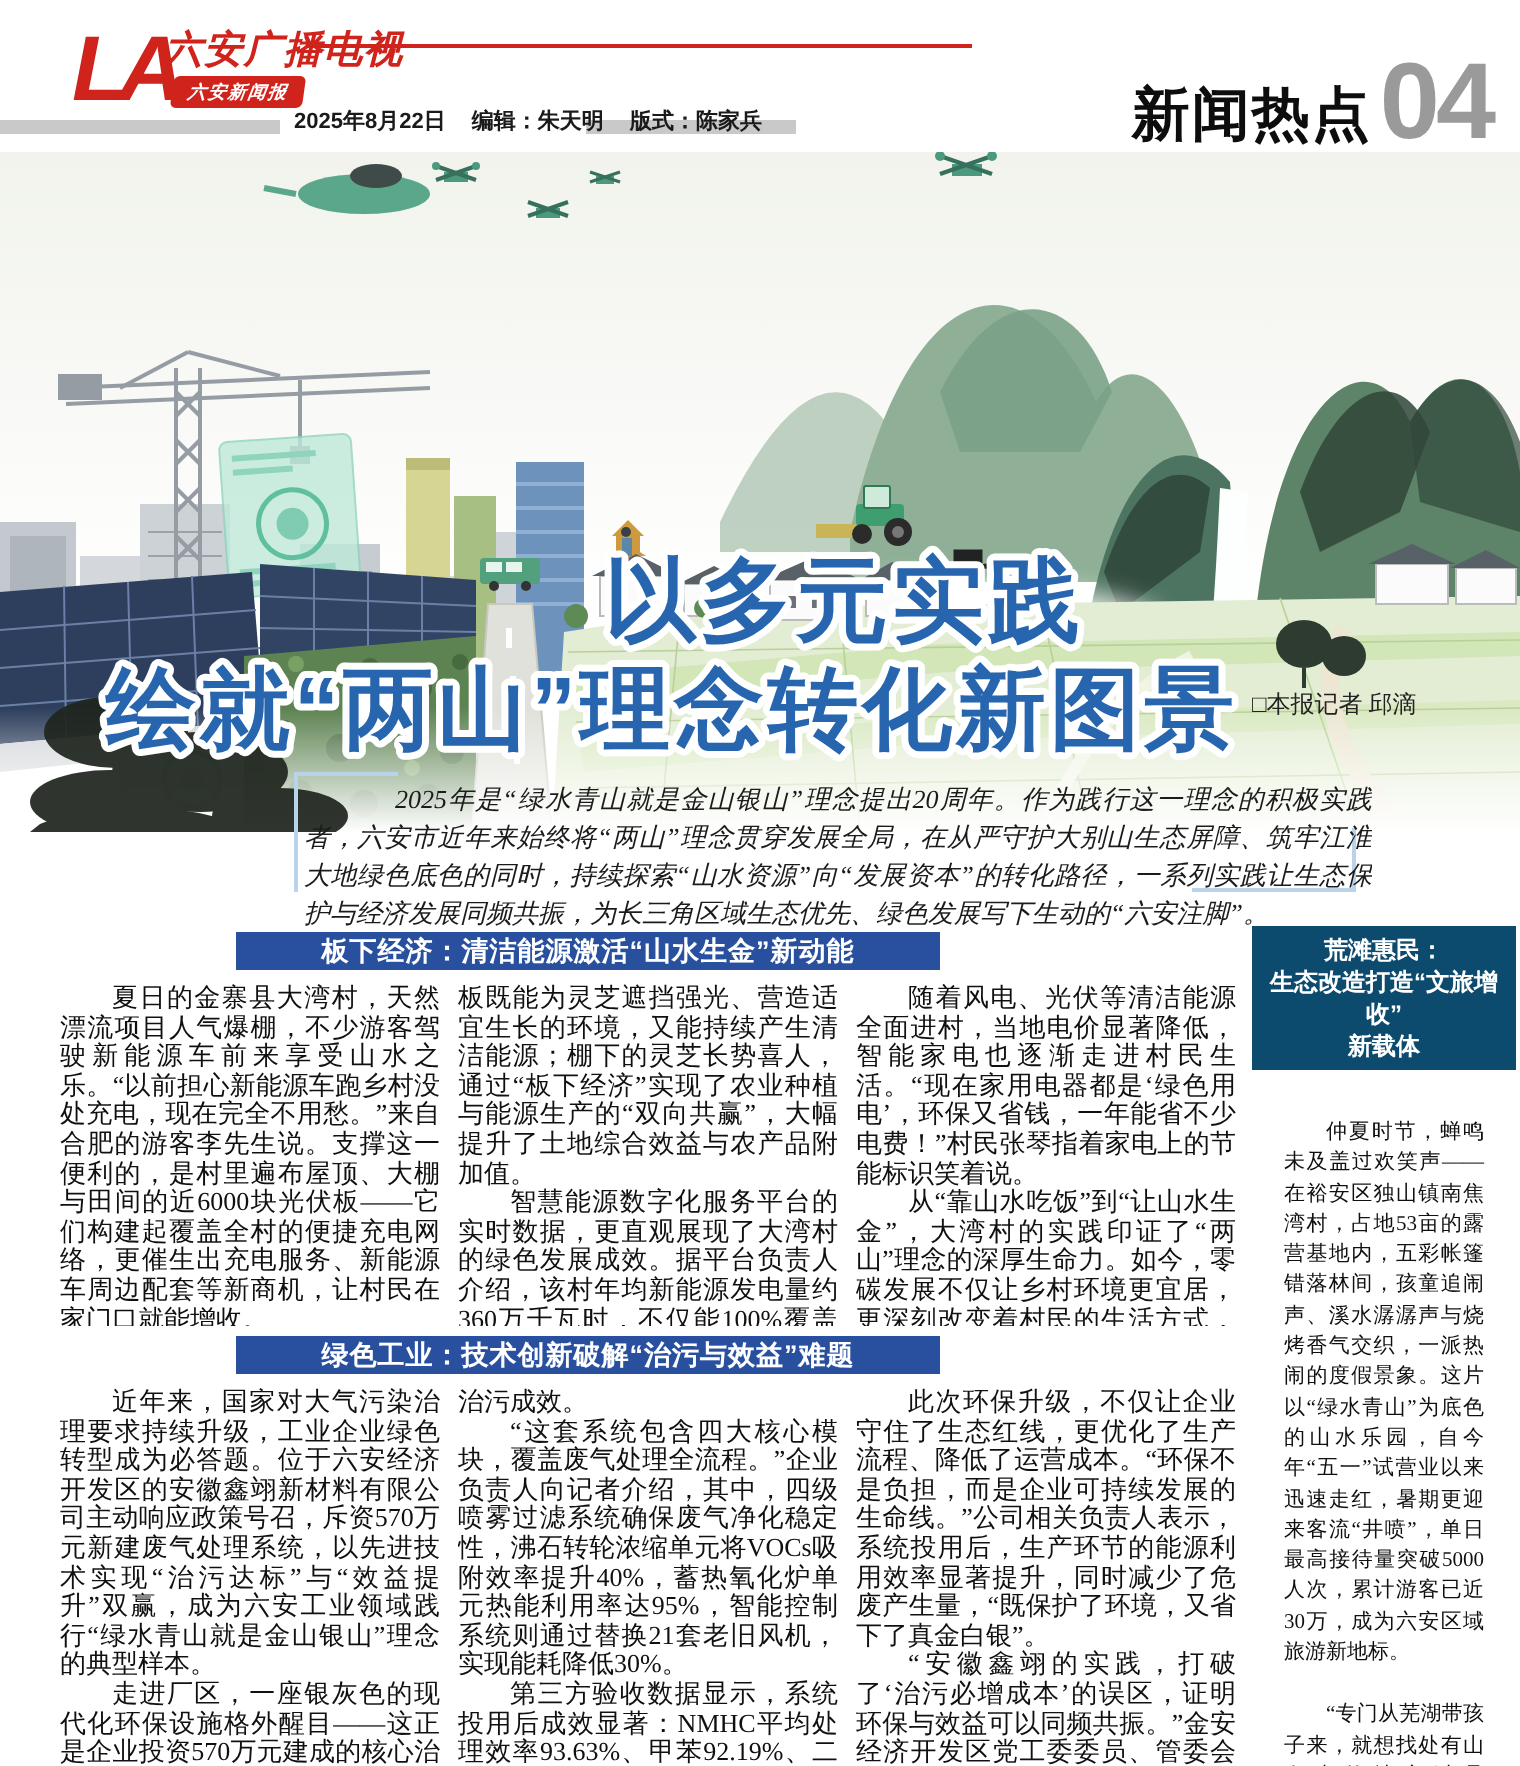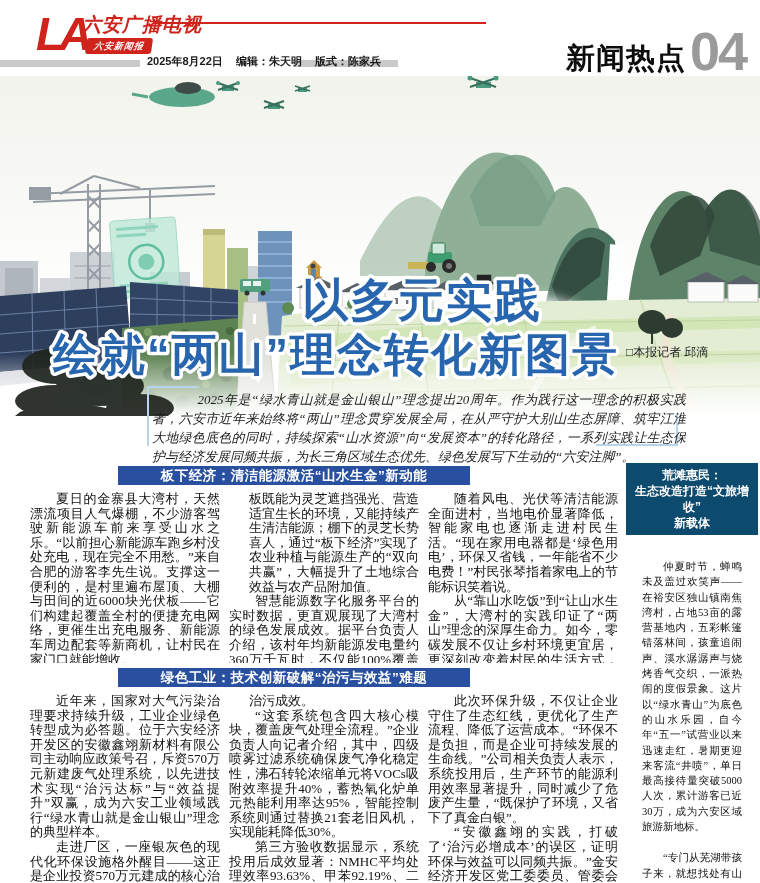--- a/index.html
+++ b/index.html
@@ -42,21 +42,21 @@
              border-right:2px solid #b9d3ea;border-bottom:2px solid #b9d3ea;}
   
   .main{position:absolute;left:30px;top:466px;width:589px;z-index:4;}
   .sec-bar{width:352px;height:19px;margin:0 0 7px 88px;background:#28509f;color:#fff;
            text-align:center;font:700 13.5px/19px "Liberation Sans","DejaVu Sans",sans-serif;
            letter-spacing:.5px;}
   .cols{display:flex;gap:9px;}
   .col{width:190px;overflow:hidden;font-size:13px;line-height:14.6px;
        text-align:justify;color:#101010;}
   .col p{margin:0;text-indent:2em;}
-  .col.cont p:first-child{text-indent:0;margin-left:20px;}
+  .col.cont p:first-child{text-indent:0;}
   .sec1 .cols{height:171px;margin-bottom:5px;}
   .sec2 .cols{height:204px;}
   
   .sidebar{position:absolute;left:626px;top:463px;width:132px;z-index:4;}
   .side-head{background:#0c4a6e;color:#fff;text-align:center;padding:4px 1px;
              font:700 12px/16px "Liberation Sans","DejaVu Sans",sans-serif;}
   .side-body{margin-top:8px;height:348px;overflow:hidden;font-size:10.5px;line-height:15.3px;
              text-align:justify;color:#101010;}
   .side-body p{margin:16px;text-indent:2em;}
 </style>

